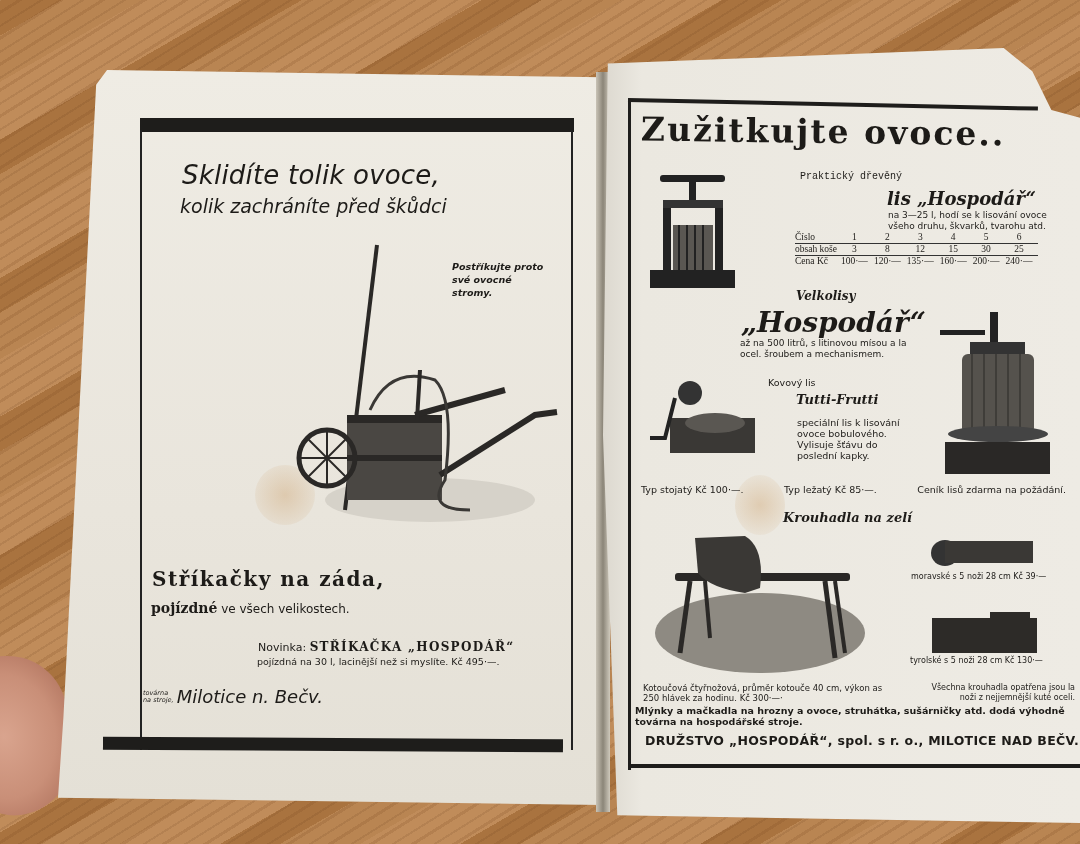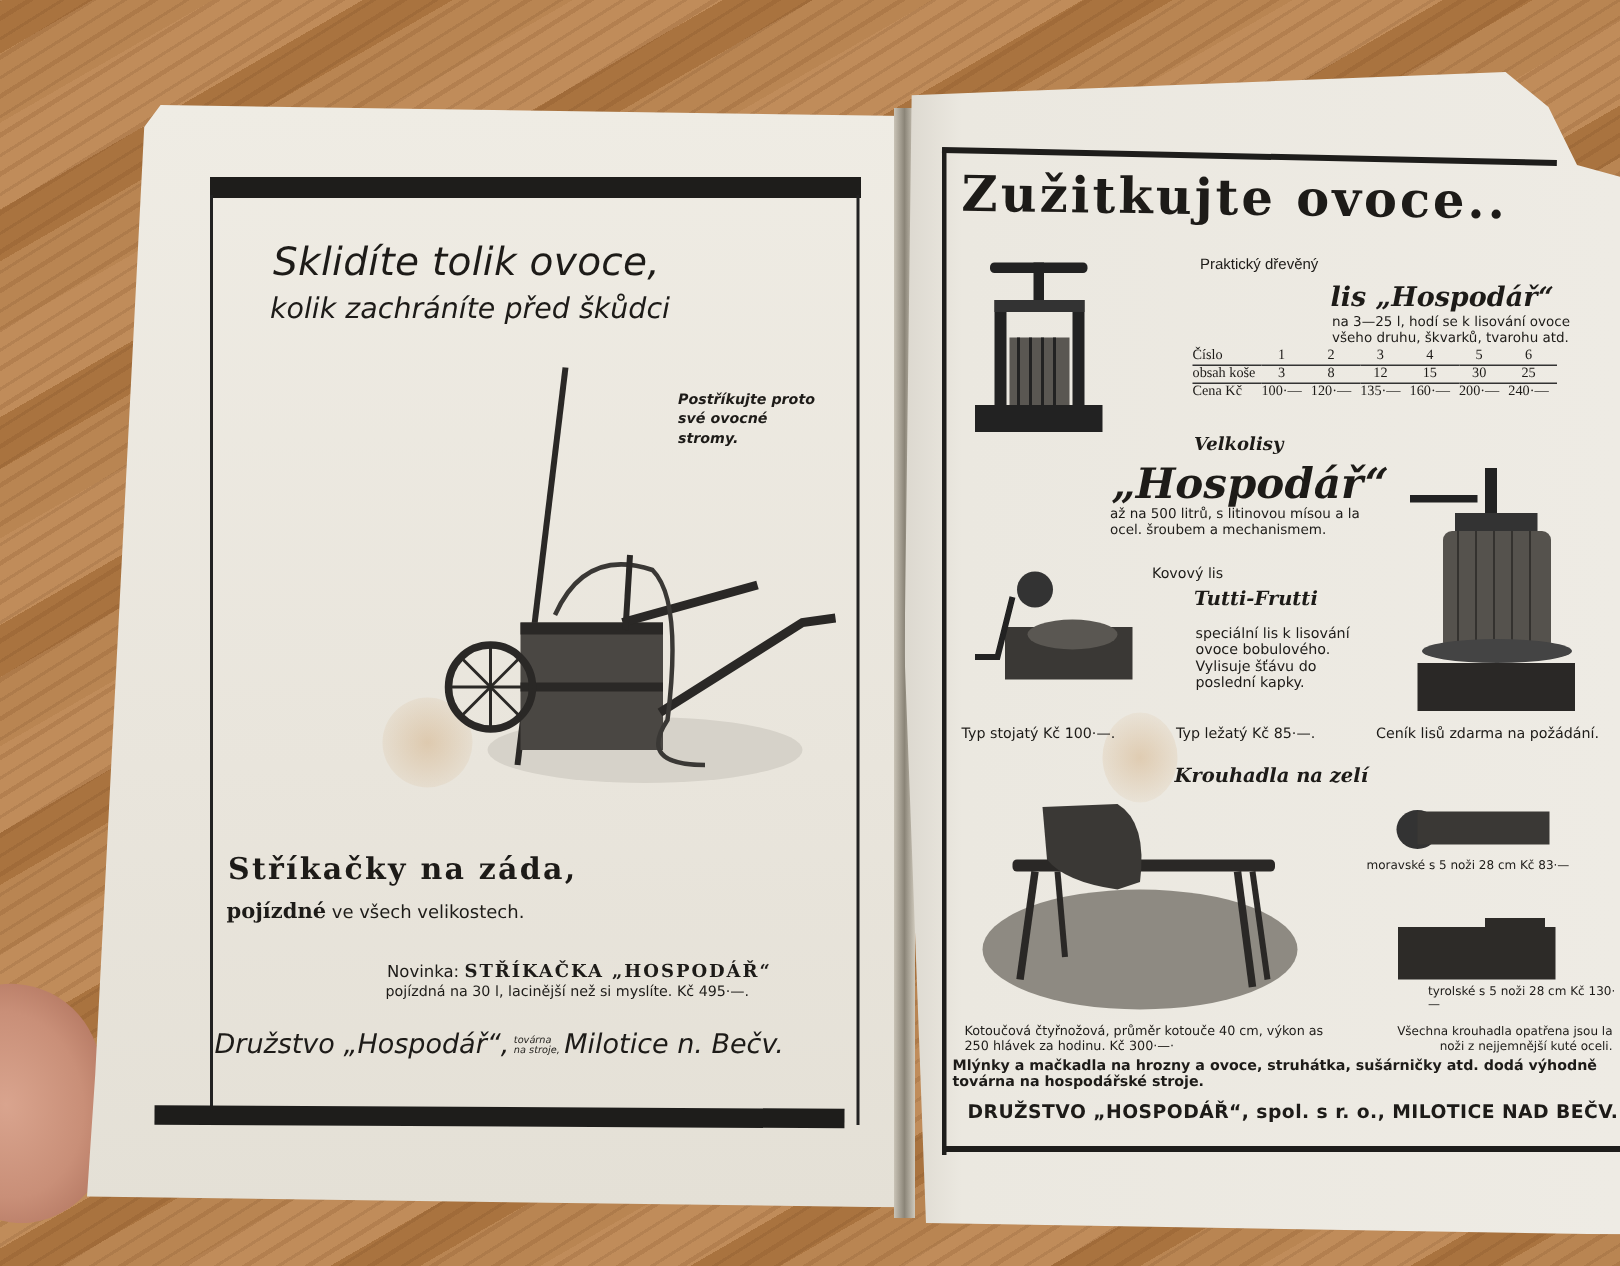--- a/index.html
+++ b/index.html
@@ -52,41 +52,41 @@
   .firm-left { position: absolute; left: 143px; top: 686px; font-family: "DejaVu Sans", sans-serif; font-style: italic; font-size: 18px; display: flex; align-items: center; gap: 3px; }
   .firm-left .tiny { font-size: 6.5px; line-height: 7px; display: inline-flex; flex-direction: column; font-style: italic; }
 
   
   .r-frame { position: absolute; left: 628px; top: 100px; width: 450px; height: 670px; border-left: 3px solid #1e1d1b; }
   .r-top-line { position: absolute; left: 628px; top: 98px; width: 410px; height: 4px; background: #1e1d1b; transform: rotate(1.2deg); transform-origin: left; }
   .r-bot-line { position: absolute; left: 628px; top: 764px; width: 452px; height: 4px; background: #1e1d1b; }
   .zuz { position: absolute; left: 641px; top: 112px; font-family: "DejaVu Serif", serif; font-weight: bold; font-size: 33px; letter-spacing: 2px; transform: rotate(0.8deg); }
 
   .t-small { font-family: "DejaVu Sans", sans-serif; font-size: 9px; line-height: 11px; }
-  .prakticky { position: absolute; left: 800px; top: 171px; font-size: 10px; font-family: Liberation Sans, sans-serif; }
+  .prakticky { position: absolute; left: 800px; top: 171px; font-size: 10px; font-family: Liberation Mono, monospace; }
   .lis-hosp { position: absolute; left: 887px; top: 188px; font-family: "DejaVu Serif", serif; font-weight: bold; font-style: italic; font-size: 18px; }
   .lis-desc { position: absolute; left: 888px; top: 210px; width: 180px; }
   .price-table { position: absolute; left: 795px; top: 231px; border-collapse: collapse; font-family: Liberation Serif, serif; font-size: 9.5px; }
   .price-table td { padding: 0 6px 0 0; height: 12px; text-align: center; white-space: nowrap; }
   .price-table td:first-child { text-align: left; padding-right: 4px; }
   .price-table tr.r2 td { border-top: 1px solid #333; }
   .price-table tr.r3 td { border-top: 1px solid #333; }
 
   .velk { position: absolute; left: 796px; top: 289px; font-family: "DejaVu Serif", serif; font-weight: bold; font-style: italic; font-size: 12px; }
   .velk-hosp { position: absolute; left: 741px; top: 306px; font-family: "DejaVu Serif", serif; font-weight: bold; font-style: italic; font-size: 28px; }
   .velk-desc { position: absolute; left: 740px; top: 338px; width: 190px; }
 
   .kovovy { position: absolute; left: 768px; top: 377px; font-size: 9.5px; font-family: "DejaVu Sans", sans-serif; }
   .tutti { position: absolute; left: 796px; top: 392px; font-family: "DejaVu Serif", serif; font-weight: bold; font-style: italic; font-size: 13px; }
   .tutti-desc { position: absolute; left: 797px; top: 417px; width: 110px; font-size: 9.5px; line-height: 11px; }
 
   .types { position: absolute; left: 641px; top: 484px; width: 425px; display: flex; justify-content: space-between; font-size: 9.5px; font-family: "DejaVu Sans", sans-serif; }
   .kruh { position: absolute; left: 783px; top: 510px; font-family: "DejaVu Serif", serif; font-weight: bold; font-style: italic; font-size: 13px; }
   .morav { position: absolute; left: 911px; top: 572px; font-size: 8px; font-family: "DejaVu Sans", sans-serif; }
-  .tyrol { position: absolute; left: 952px; top: 656px; font-size: 8px; font-family: "DejaVu Sans", sans-serif; }
+  .tyrol { position: absolute; left: 910px; top: 656px; font-size: 8px; font-family: "DejaVu Sans", sans-serif; }
   .kolo { position: absolute; left: 643px; top: 683px; width: 240px; font-size: 8.5px; line-height: 10px; }
   .vsechna { position: absolute; left: 930px; top: 683px; width: 145px; font-size: 8px; line-height: 10px; text-align: right; }
   .mlynky { position: absolute; left: 635px; top: 705px; width: 432px; font-family: "DejaVu Sans", sans-serif; font-weight: bold; font-size: 9.5px; line-height: 11px; text-align: left; }
   .firm-right { position: absolute; left: 645px; top: 733px; font-family: "DejaVu Sans", sans-serif; font-weight: bold; font-size: 12.5px; letter-spacing: 0.3px; white-space: nowrap; }
 
   .ill { position: absolute; }
   .stain { position: absolute; border-radius: 50%; background: radial-gradient(circle, rgba(200,150,90,0.35), rgba(200,150,90,0)); }
 </style>
 </head>
 <body>
@@ -135,21 +135,20 @@
 <div class="spray-sub">
   <b>pojízdné</b>
   <span>ve všech velikostech.</span>
 </div>
 <div class="novinka">
   <span>Novinka:</span>
   <b>STŘÍKAČKA „HOSPODÁŘ“</b>
 </div>
 <div class="novinka2">pojízdná na 30 l, lacinější než si myslíte. Kč 495·—.</div>
 <div class="firm-left">
-  <span>Družstvo „Hospodář“,</span>
   <span class="tiny">
     <span>továrna</span>
     <span>na stroje,</span>
   </span>
   <span>Milotice n. Bečv.</span>
 </div>
 
 <div class="r-top-line"></div>
 <div class="r-frame"></div>
 <div class="r-bot-line"></div>
@@ -254,21 +253,21 @@
   <line x1="40" y1="53" x2="30" y2="125" stroke="#2a2826" stroke-width="5"></line>
   <line x1="55" y1="53" x2="60" y2="110" stroke="#2a2826" stroke-width="4"></line>
   <line x1="175" y1="53" x2="185" y2="130" stroke="#2a2826" stroke-width="5"></line>
   <line x1="185" y1="53" x2="195" y2="125" stroke="#2a2826" stroke-width="4"></line>
 </svg>
 
 <svg class="ill" style="left:930px;top:535px;width:105px;height:35px;" viewBox="0 0 105 35">
   <ellipse cx="15" cy="18" rx="14" ry="13" fill="#333"></ellipse>
   <rect x="15" y="6" width="88" height="22" fill="#3a3835"></rect>
 </svg>
-<div class="morav">moravské s 5 noži 28 cm Kč 83·—</div>
+<div class="morav">moravské s 5 noži 28 cm Kč 39·—</div>
 
 <svg class="ill" style="left:932px;top:610px;width:110px;height:45px;" viewBox="0 0 110 45">
   <rect x="0" y="8" width="105" height="35" fill="#2d2b28"></rect>
   <rect x="58" y="2" width="40" height="10" fill="#2d2b28"></rect>
 </svg>
 <div class="tyrol">tyrolské s 5 noži 28 cm Kč 130·—</div>
 
 <div class="kolo" style="font-family:'DejaVu Sans',sans-serif;">Kotoučová čtyřnožová, průměr kotouče 40 cm, výkon as 250 hlávek za hodinu. Kč 300·—·</div>
 <div class="vsechna" style="font-family:'DejaVu Sans',sans-serif;">Všechna krouhadla opatřena jsou la noži z nejjemnější kuté oceli.</div>
 

